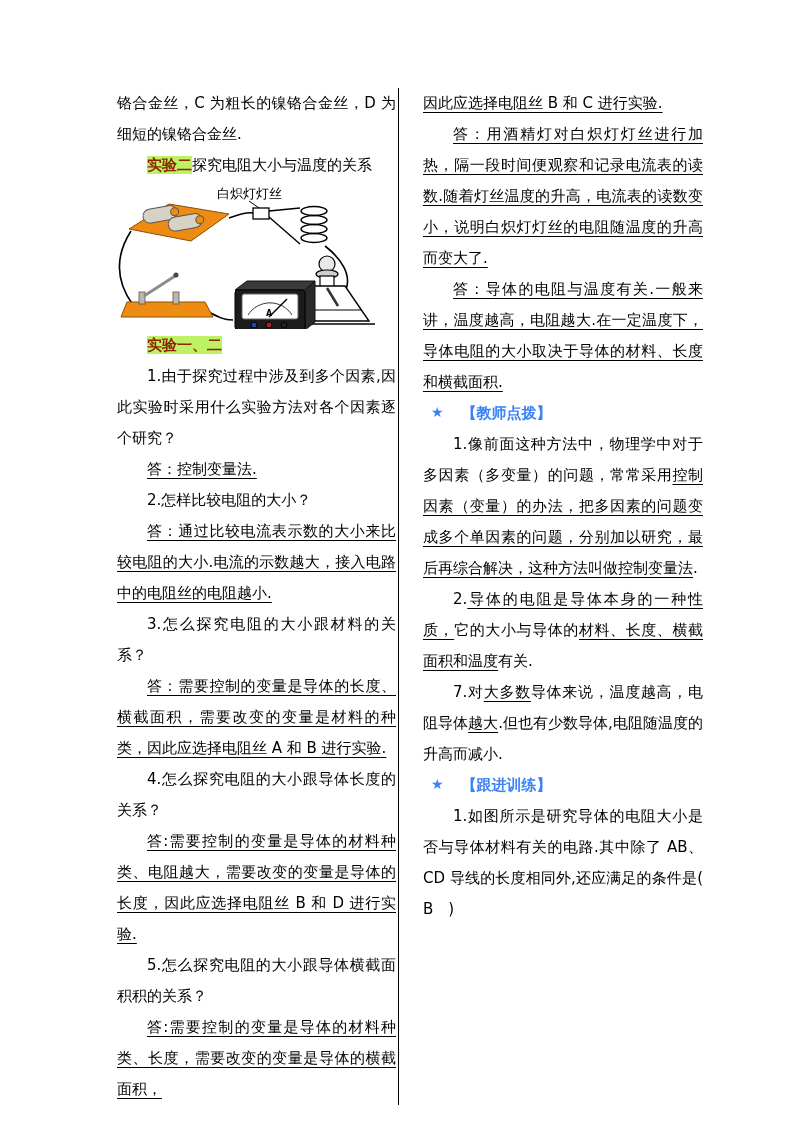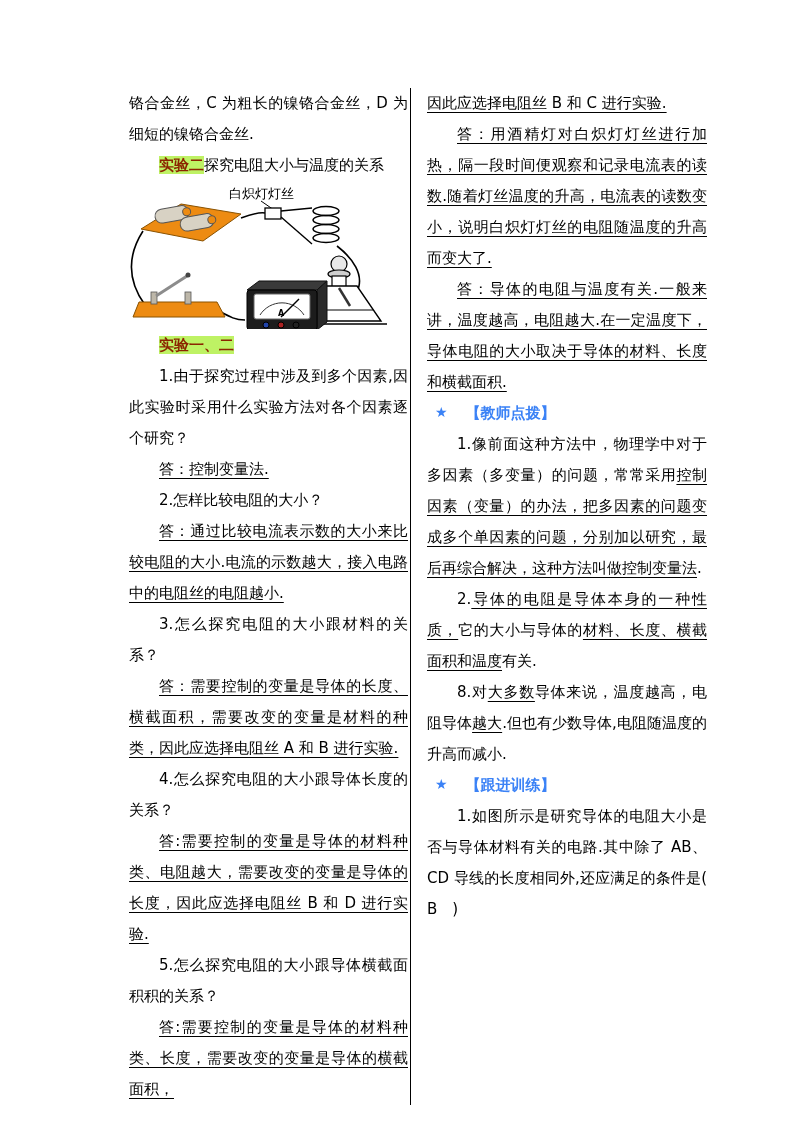--- a/index.html
+++ b/index.html
@@ -2,29 +2,29 @@
 <html><head>
 <meta charset="utf-8">
 <style>
   html,body{margin:0;padding:0;}
   body{
     width:794px;height:1123px;background:#ffffff;position:relative;
     font-family:"DejaVu Sans","Liberation Sans",sans-serif;
     color:#000;
   }
   .columns{
-    position:absolute;left:129px;top:88px;display:flex;align-items:stretch;
+    position:absolute;left:117px;top:88px;display:flex;align-items:stretch;
   }
   .col{
     font-size:15px;line-height:31px;text-align:justify;
   }
   .col-left{width:279px;}
   .col-right{
     width:280px;margin-left:2px;border-left:1px solid #000;
-    padding-left:16px;min-height:972px;
+    padding-left:24px;min-height:972px;
   }
   .para{margin:0;text-indent:2em;}
   .para.noindent{text-indent:0;}
   .u{text-decoration:underline;text-underline-offset:4px;text-decoration-thickness:1px;}
   .hl{background:#bef264;color:#8b2500;font-weight:bold;}
   .redhead{color:#3b82f6;font-weight:bold;text-indent:0;padding-left:8px;}
   .redhead .star{display:inline-block;margin-right:18px;font-size:14px;transform:translateY(-1px);}
   .figure{position:relative;width:272px;height:145px;margin:3px 0 1px 0;}
   .figure svg{display:block;}
   .figlabel{font-size:13px;fill:#000;font-family:"DejaVu Sans","Liberation Sans",sans-serif;}
@@ -136,19 +136,19 @@
     <p class="para"><span class="u">答：用酒精灯对白炽灯灯丝进行加热，隔一段时间便观察和记录电流表的读数.随着灯丝温度的升高，电流表的读数变小，说明白炽灯灯丝的电阻随温度的升高而变大了.</span></p>
 
     <p class="para"><span class="u">答：导体的电阻与温度有关.一般来讲，温度越高，电阻越大.在一定温度下，导体电阻的大小取决于导体的材料、长度和横截面积.</span></p>
 
     <p class="para redhead"><span class="star">★</span><span>【教师点拨】</span></p>
 
     <p class="para"><span>1.像前面这种方法中，物理学中对于多因素（多变量）的问题，常常采用</span><span class="u">控制因素（变量）的办法，把多因素的问题变成多个单因素的问题，分别加以研究，最后再综合解决，这种方法叫做控制变量法</span><span>.</span></p>
 
     <p class="para"><span>2.</span><span class="u">导体的电阻是导体本身的一种性质，</span><span>它的大小与导体的</span><span class="u">材料、长度、横截面积和温度</span><span>有关.</span></p>
 
-    <p class="para"><span>8.对</span><span class="u">大多数</span><span>导体来说，温度越高，电阻导体</span><span class="u">越大</span><span>.但也有少数导体,电阻随温度的升高而减小.</span></p>
+    <p class="para"><span>7.对</span><span class="u">大多数</span><span>导体来说，温度越高，电阻导体</span><span class="u">越大</span><span>.但也有少数导体,电阻随温度的升高而减小.</span></p>
 
     <p class="para redhead"><span class="star">★</span><span>【跟进训练】</span></p>
 
     <p class="para">1.如图所示是研究导体的电阻大小是否与导体材料有关的电路.其中除了 AB、CD 导线的长度相同外,还应满足的条件是(　B　)</p>
   </div>
 </div>
 
 </body></html>

